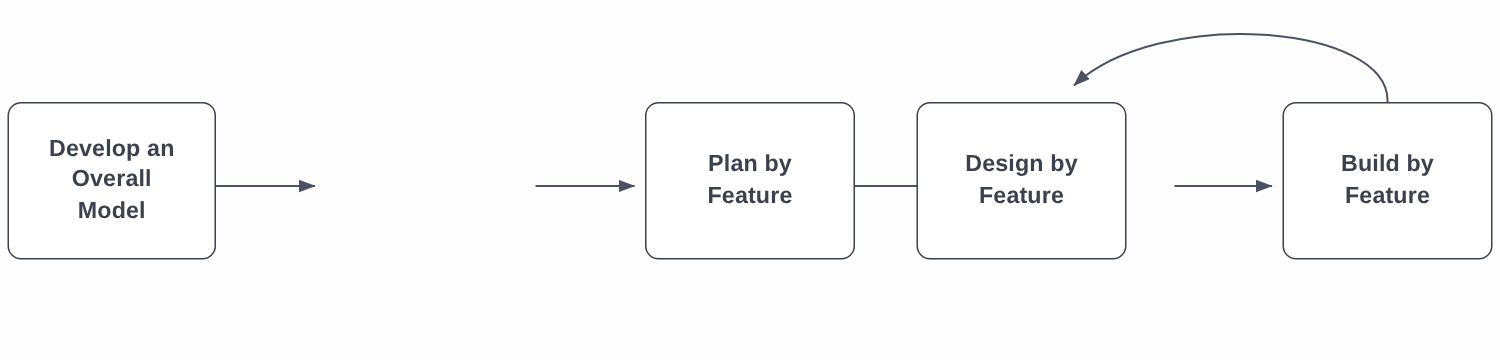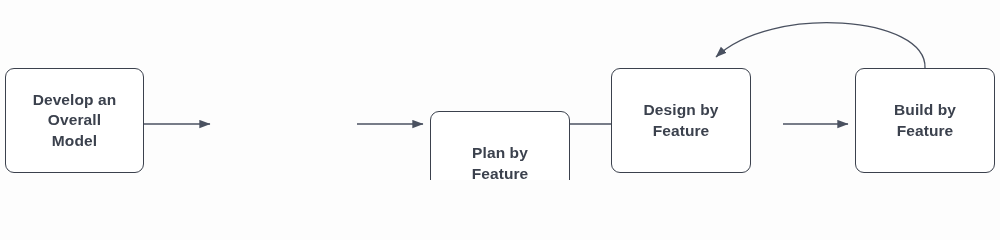--- a/index.html
+++ b/index.html
@@ -80,21 +80,21 @@
     </g>
   </svg>
 
   <div class="node" style="left:5px; top:68px; width:139px; height:105px;">
     <span class="node-label">Develop an
 Overall
 Model</span>
   </div>
 
 
-  <div class="node" style="left:430px; top:68px; width:140px; height:105px;margin-top:43px;">
+  <div class="node" style="left:430px; top:68px; width:140px; height:105px;">
     <span class="node-label">Plan by
 Feature</span>
   </div>
 
   <div class="node" style="left:611px; top:68px; width:140px; height:105px;">
     <span class="node-label">Design by
 Feature</span>
   </div>
 
   <div class="node" style="left:855px; top:68px; width:140px; height:105px;">

